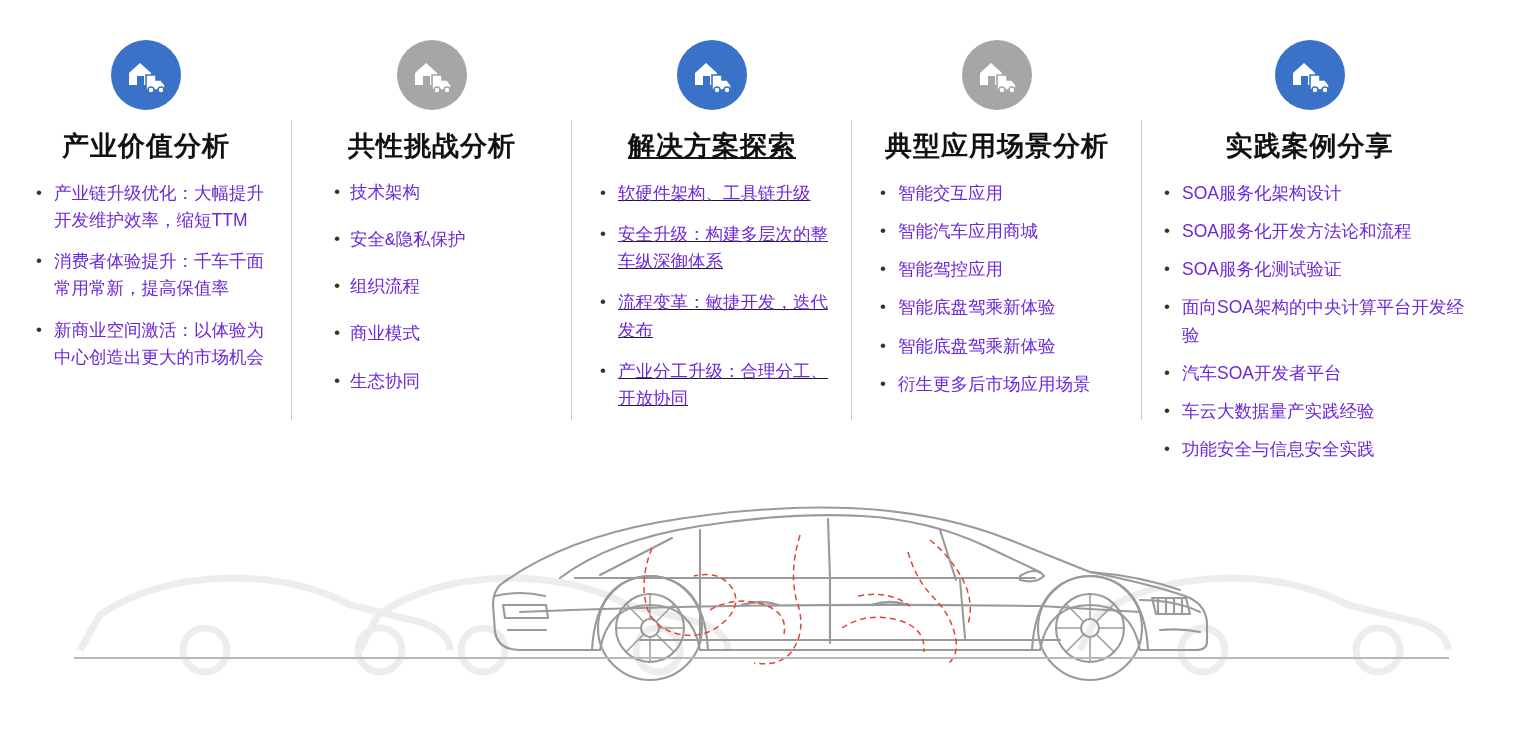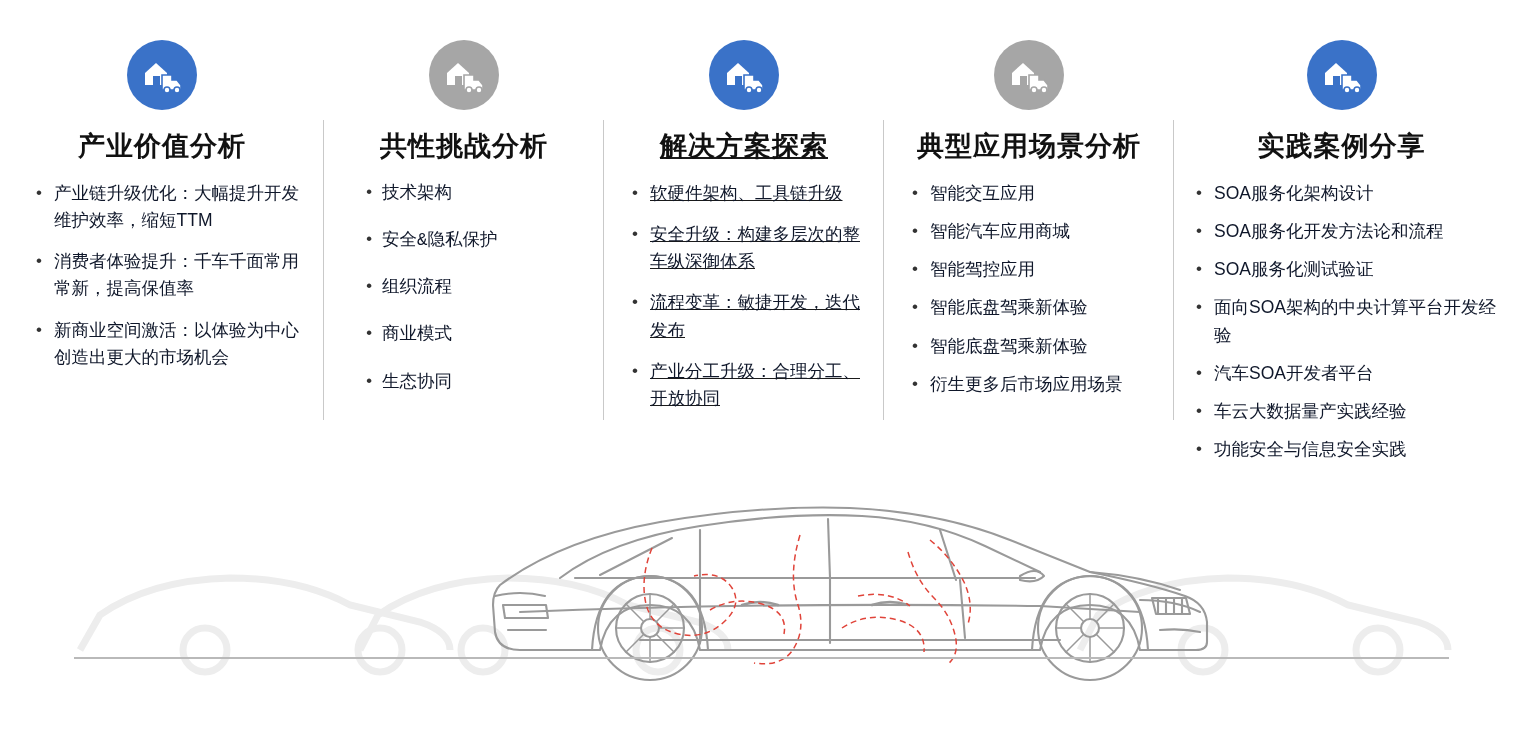--- a/index.html
+++ b/index.html
@@ -72,35 +72,35 @@
 
   ul.bullets {
     list-style: none;
     margin: 0;
     padding: 0 10px 0 14px;
   }
   ul.bullets li {
     position: relative;
     font-size: 17.5px;
     line-height: 1.55;
-    color: #0f172a;
+    color: #6d28d9;
     margin-bottom: 9px;
     padding-left: 18px;
   }
   ul.bullets li::before {
     content: "•";
     position: absolute;
     left: 0;
     top: 0;
     color: #333333;
     font-size: 17px;
   }
 
   
-  .c0 { width: 324px; }
+  .c0 { width: 292px; }
   .c0 ul.bullets { padding-left: 36px; padding-right: 14px; }
   .c0 ul.bullets li { margin-bottom: 14px; text-indent: 0; }
 
   .c1 { width: 280px; }
   .c1 ul.bullets { padding-left: 40px; }
   .c1 ul.bullets li { margin-bottom: 20px; font-family: Liberation Mono, monospace; }
 
   .c2 { width: 280px; text-decoration: underline; }
   .c2 ul.bullets { padding-left: 28px; }
   .c2 ul.bullets li { margin-bottom: 14px; }

